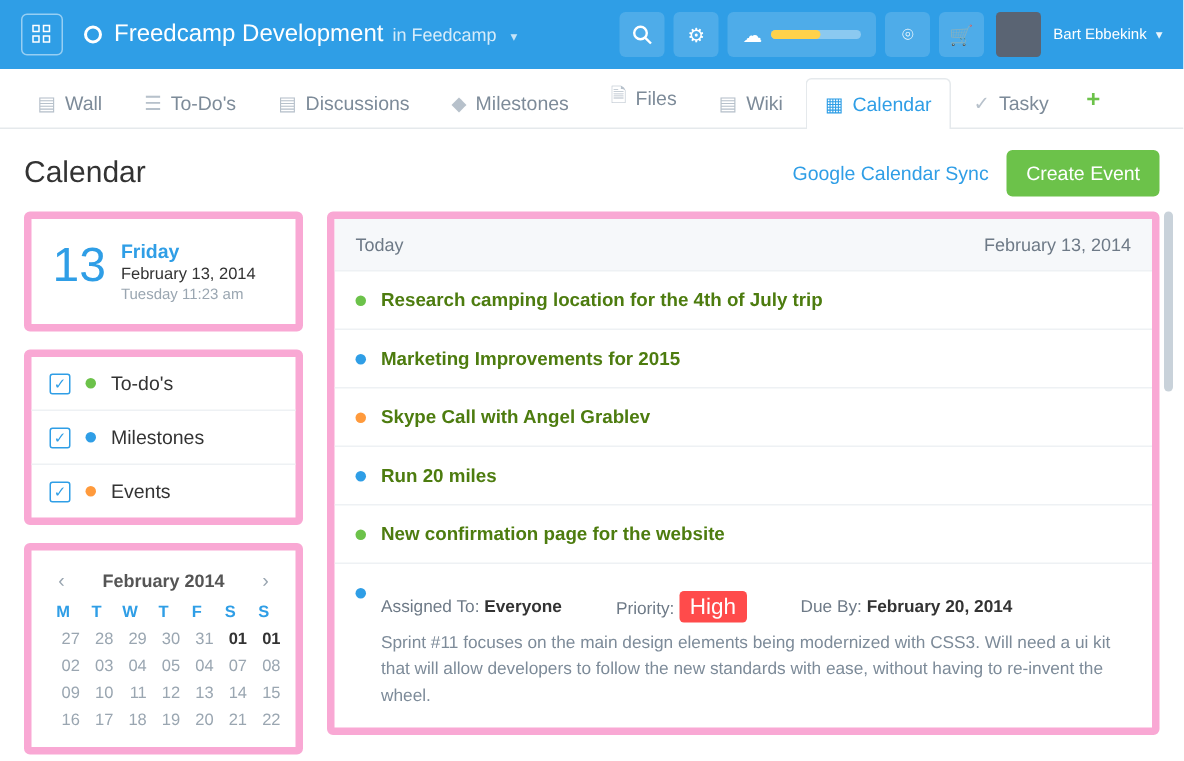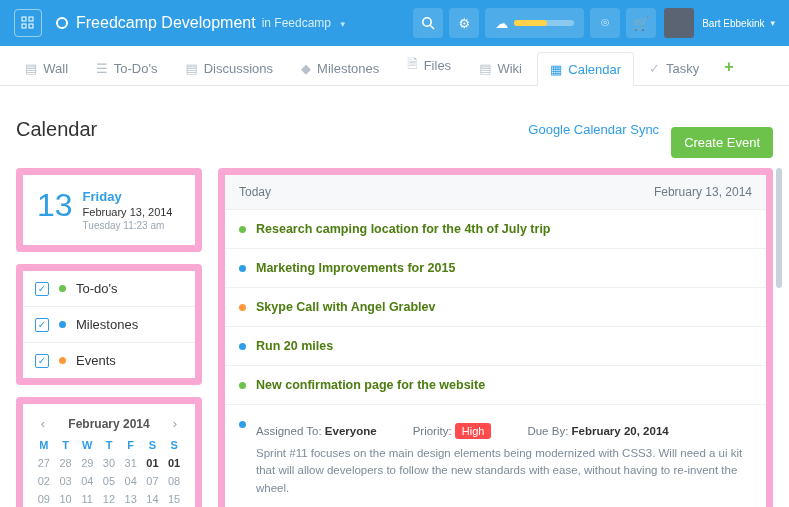--- a/index.html
+++ b/index.html
@@ -21,59 +21,59 @@
   .tabs { display:flex; border-bottom:1px solid #e5e9ec; padding: 0 12px; align-items:flex-end; height:40px; gap:2px;}
   .tab { display:flex; align-items:center; gap:6px; padding:9px 12px; color:#7d8b99; font-size:13px; border:1px solid transparent; border-bottom:none; border-radius:4px 4px 0 0;}
   .tab.active { color:#2f9ee6; border-color:#e5e9ec; background:#fff; position:relative; top:1px;}
   .tab .ticon { color:#b7c1cb; font-size:13px; }
   .tab.active .ticon { color:#2f9ee6;}
   .plus-tab { padding: 9px 10px; color:#6cc24a; font-weight:bold; font-size:16px;}
 
   .pagehdr { display:flex; align-items:center; padding: 14px 16px 10px; gap:12px;}
   .pagehdr h1 { font-size:20px; font-weight:400; color:#333; flex:1;}
   .sync-link { color:#2f9ee6; font-size:13px;}
-  .create-btn { background:#6cc24a; color:#fff; border:none; border-radius:4px; padding:8px 13px; font-size:13px; font-weight:500;margin-top:27px;}
+  .create-btn { background:#6cc24a; color:#fff; border:none; border-radius:4px; padding:8px 13px; font-size:13px; font-weight:500;}
 
   .body { display:flex; padding: 0 16px 16px; gap:16px;}
   .side { width: 186px; flex-shrink:0; display:flex; flex-direction:column; gap:12px;}
-  .card { border:7px solid #f9a8d4; border-radius:4px; background:#fff; }
+  .card { border:5px solid #f9a8d4; border-radius:4px; background:#fff; }
 
   .datecard { display:flex; padding:14px; gap:10px;}
   .bignum { font-size:32px; color:#2f9ee6; font-weight:300; line-height:1;}
   .dayname { color:#2f9ee6; font-weight:600; font-size:13px;}
   .fulldate { font-size:11px; color:#333; margin-top:2px;}
   .tstamp { font-size:10px; color:#9aa6b1; margin-top:2px;}
 
   .filter-list .frow { display:flex; align-items:center; gap:10px; padding:10px 12px; border-top:1px solid #eef1f4;}
   .filter-list .frow:first-child { border-top:none;}
   .chk { width:14px; height:14px; border:1px solid #2f9ee6; border-radius:2px; display:flex; align-items:center; justify-content:center; color:#2f9ee6; font-size:10px;}
   .dot { width:7px; height:7px; border-radius:50%; }
   .d-green{background:#6cc24a;} .d-blue{background:#2f9ee6;} .d-orange{background:#ff9a3c;}
 
   .mini-cal { padding: 8px 10px 12px; }
   .mc-hdr { display:flex; align-items:center; justify-content:space-between; padding:4px 2px 8px; color:#555;}
   .mc-hdr .nav { color:#9aa6b1; width:16px; text-align:center;}
   .mc-hdr .mlabel { font-weight:600; font-size:12px;}
   .mc-grid { display:grid; grid-template-columns: repeat(7, 1fr); text-align:center; font-size:11px; row-gap:6px;}
   .mc-dow { color:#2f9ee6; font-weight:600;}
-  .mc-day { color:#9aa6b1;}
+  .mc-day { color:#9aa6b1;text-align:right;}
   .mc-day.strong { color:#333; font-weight:700;}
 
   .main { flex:1; position:relative;}
   .main .card { overflow:hidden;}
   .section-hdr { background:#f6f8fa; padding:10px 14px; display:flex; color:#6e7a87; font-size:12px; border-top:1px solid #eef1f4;justify-content:space-between;}
   .section-hdr:first-child { border-top:none;}
   .section-hdr .r { margin-left:auto;}
   .evrow { display:flex; align-items:flex-start; gap:10px; padding:12px 14px; border-top:1px solid #eef1f4; font-size:12.5px;}
   .evrow .dot { margin-top:4px; flex-shrink:0;}
   .evrow .evtitle { font-weight:700; color:#4d7c0f;}
   .detail { flex:1;}
   .meta { display:flex; gap:36px; color:#6e7a87; font-size:11.5px; margin-top:8px; align-items:center;}
   .meta b { color:#333;}
-  .prio { background:#ff4b4b; color:#fff; padding:2px 7px; border-radius:3px; font-size:11px;}
+  .prio { background:#ff4b4b; color:#fff; padding:2px 7px; border-radius:3px; font-size:15px;}
   .desc { color:#7d8b99; font-size:11.5px; line-height:1.5; margin-top:8px;}
   .scrollthumb { position:absolute; right:-9px; top:0; width:6px; height:120px; background:#c9d2da; border-radius:3px;}
   svg { display:block; }
 </style>
 </head>
 <body>
 
 <div class="topbar">
   <div class="logo-btn">
     <svg width="14" height="14" viewBox="0 0 14 14">

